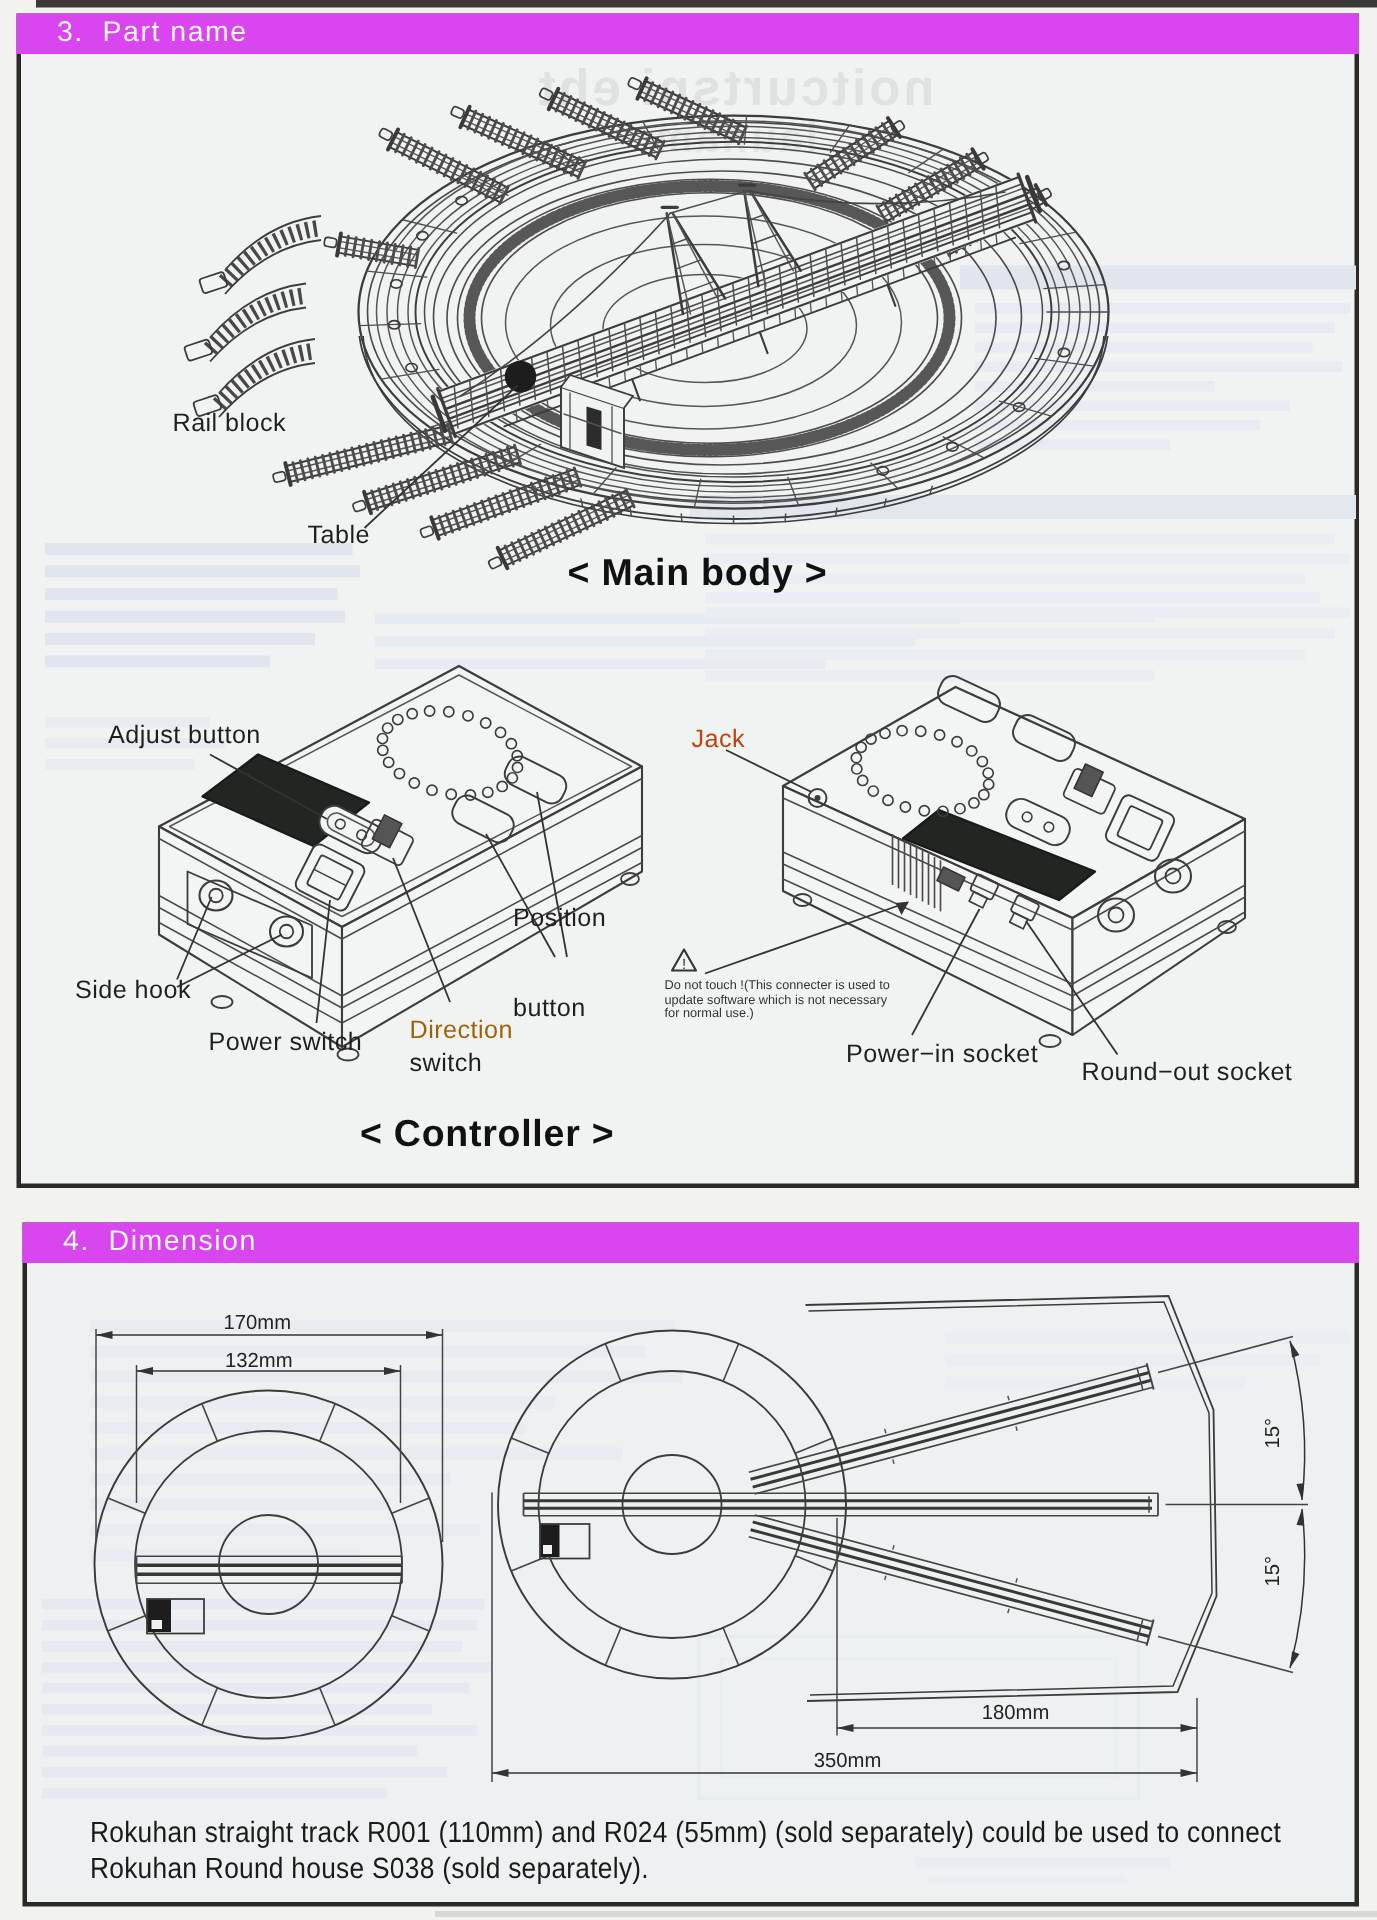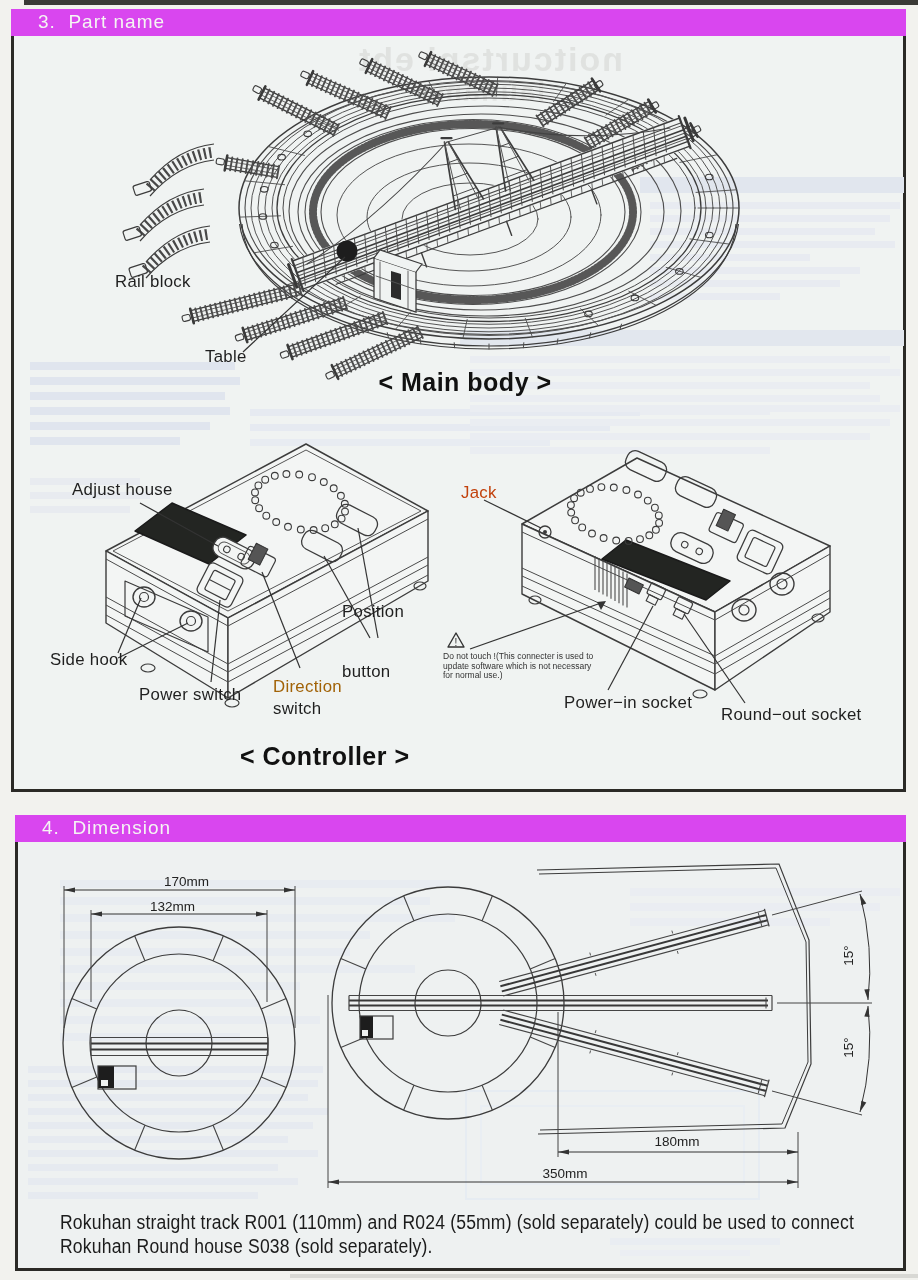--- a/index.html
+++ b/index.html
@@ -804,30 +804,30 @@
 <path d="M558,1152 L569.0,1149.4 L569.0,1154.6 Z" fill="#333" stroke="none"></path>
 <path d="M798,1152 L787.0,1154.6 L787.0,1149.4 Z" fill="#333" stroke="none"></path>
 <line x1="328.0" y1="995.0" x2="328.0" y2="1188.0" stroke="#444" stroke-width="1.0"></line>
 <line x1="328.0" y1="1182.0" x2="798.0" y2="1182.0" stroke="#333" stroke-width="1.0"></line>
 <path d="M328,1182 L339.0,1179.4 L339.0,1184.6 Z" fill="#333" stroke="none"></path>
 <path d="M798,1182 L787.0,1184.6 L787.0,1179.4 Z" fill="#333" stroke="none"></path>
 </svg>
 <div style="position:absolute;left:115px;top:272px;font:normal 16.8px 'Liberation Sans',sans-serif;color:#1f1f1f;letter-spacing:0.3px;white-space:nowrap;">Rail block</div>
 <div style="position:absolute;left:189px;top:347px;font:normal 16.8px 'Liberation Sans',sans-serif;color:#1f1f1f;letter-spacing:0.3px;white-space:nowrap;margin-left:16px;">Table</div>
 <div style="position:absolute;left:240px;top:368px;width:450px;text-align:center;font:bold 25px 'Liberation Sans',sans-serif;color:#111;letter-spacing:0.5px">&lt; Main body &gt;</div>
-<div style="position:absolute;left:72px;top:480px;font:normal 16.8px 'Liberation Sans',sans-serif;color:#1f1f1f;letter-spacing:0.3px;white-space:nowrap;">Adjust house</div>
+<div style="position:absolute;left:72px;top:480px;font:normal 16.8px 'Liberation Sans',sans-serif;color:#1f1f1f;letter-spacing:0.3px;white-space:nowrap;">Adjust button</div>
 <div style="position:absolute;left:461px;top:483px;font:normal 16.8px 'Liberation Sans',sans-serif;color:#c2410c;letter-spacing:0.3px;white-space:nowrap;">Jack</div>
 <div style="position:absolute;left:50px;top:650px;font:normal 16.8px 'Liberation Sans',sans-serif;color:#1f1f1f;letter-spacing:0.3px;white-space:nowrap;">Side hook</div>
 <div style="position:absolute;left:139px;top:685px;font:normal 16.8px 'Liberation Sans',sans-serif;color:#1f1f1f;letter-spacing:0.3px;white-space:nowrap;text-align:center;">Power switch</div>
 <div style="position:absolute;left:273px;top:677px;font:normal 16.8px 'Liberation Sans',sans-serif;color:#a16207;letter-spacing:0.3px;white-space:nowrap;">Direction</div>
 <div style="position:absolute;left:273px;top:699px;font:normal 16.8px 'Liberation Sans',sans-serif;color:#1f1f1f;letter-spacing:0.3px;white-space:nowrap;">switch</div>
 <div style="position:absolute;left:342px;top:602px;font:normal 16.8px 'Liberation Sans',sans-serif;color:#1f1f1f;letter-spacing:0.3px;white-space:nowrap;">Position</div>
 <div style="position:absolute;left:342px;top:662px;font:normal 16.8px 'Liberation Sans',sans-serif;color:#1f1f1f;letter-spacing:0.3px;white-space:nowrap;">button</div>
 <div style="position:absolute;left:443px;top:652px;font:8.5px 'Liberation Sans',sans-serif;color:#333;line-height:9.5px;white-space:nowrap">Do not touch !(This connecter is used to<br>update software which is not necessary<br>for normal use.)</div>
 <div style="position:absolute;left:564px;top:693px;font:normal 16.8px 'Liberation Sans',sans-serif;color:#1f1f1f;letter-spacing:0.3px;white-space:nowrap;">Power−in socket</div>
 <div style="position:absolute;left:721px;top:705px;font:normal 16.8px 'Liberation Sans',sans-serif;color:#1f1f1f;letter-spacing:0.3px;white-space:nowrap;">Round−out socket</div>
 <div style="position:absolute;left:240px;top:742px;width:450px;text-align:left;font:bold 25px 'Liberation Sans',sans-serif;color:#111;letter-spacing:0.5px">&lt; Controller &gt;</div>
-<div style="position:absolute;left:149px;top:874px;font:normal 13.5px 'Liberation Sans',sans-serif;color:#222;letter-spacing:0px;white-space:nowrap;width:60px;text-align:right">170mm</div>
+<div style="position:absolute;left:149px;top:874px;font:normal 13.5px 'Liberation Sans',sans-serif;color:#222;letter-spacing:0px;white-space:nowrap;width:60px;text-align:left">170mm</div>
 <div style="position:absolute;left:150px;top:899px;font:normal 13.5px 'Liberation Sans',sans-serif;color:#222;letter-spacing:0px;white-space:nowrap;width:60px;">132mm</div>
 <div style="position:absolute;left:647px;top:1134px;font:normal 13.5px 'Liberation Sans',sans-serif;color:#222;letter-spacing:0px;white-space:nowrap;width:60px;text-align:center">180mm</div>
 <div style="position:absolute;left:535px;top:1166px;font:normal 13.5px 'Liberation Sans',sans-serif;color:#222;letter-spacing:0px;white-space:nowrap;width:60px;text-align:center">350mm</div>
 <div style="position:absolute;left:838px;top:948px;font:13.5px 'Liberation Sans',sans-serif;color:#222;transform:rotate(-90deg);transform-origin:center">15°</div>
 <div style="position:absolute;left:838px;top:1040px;font:13.5px 'Liberation Sans',sans-serif;color:#222;transform:rotate(-90deg);transform-origin:center">15°</div>
 <div style="position:absolute;left:60px;top:1211px;font:19.5px 'Liberation Sans',sans-serif;color:#1b1b1b;line-height:23.5px;letter-spacing:0.2px;white-space:nowrap;transform:scaleX(0.9);transform-origin:left top">Rokuhan straight track R001 (110mm) and R024 (55mm) (sold separately) could be used to connect<br>Rokuhan Round house S038 (sold separately).</div>
 </body></html>

